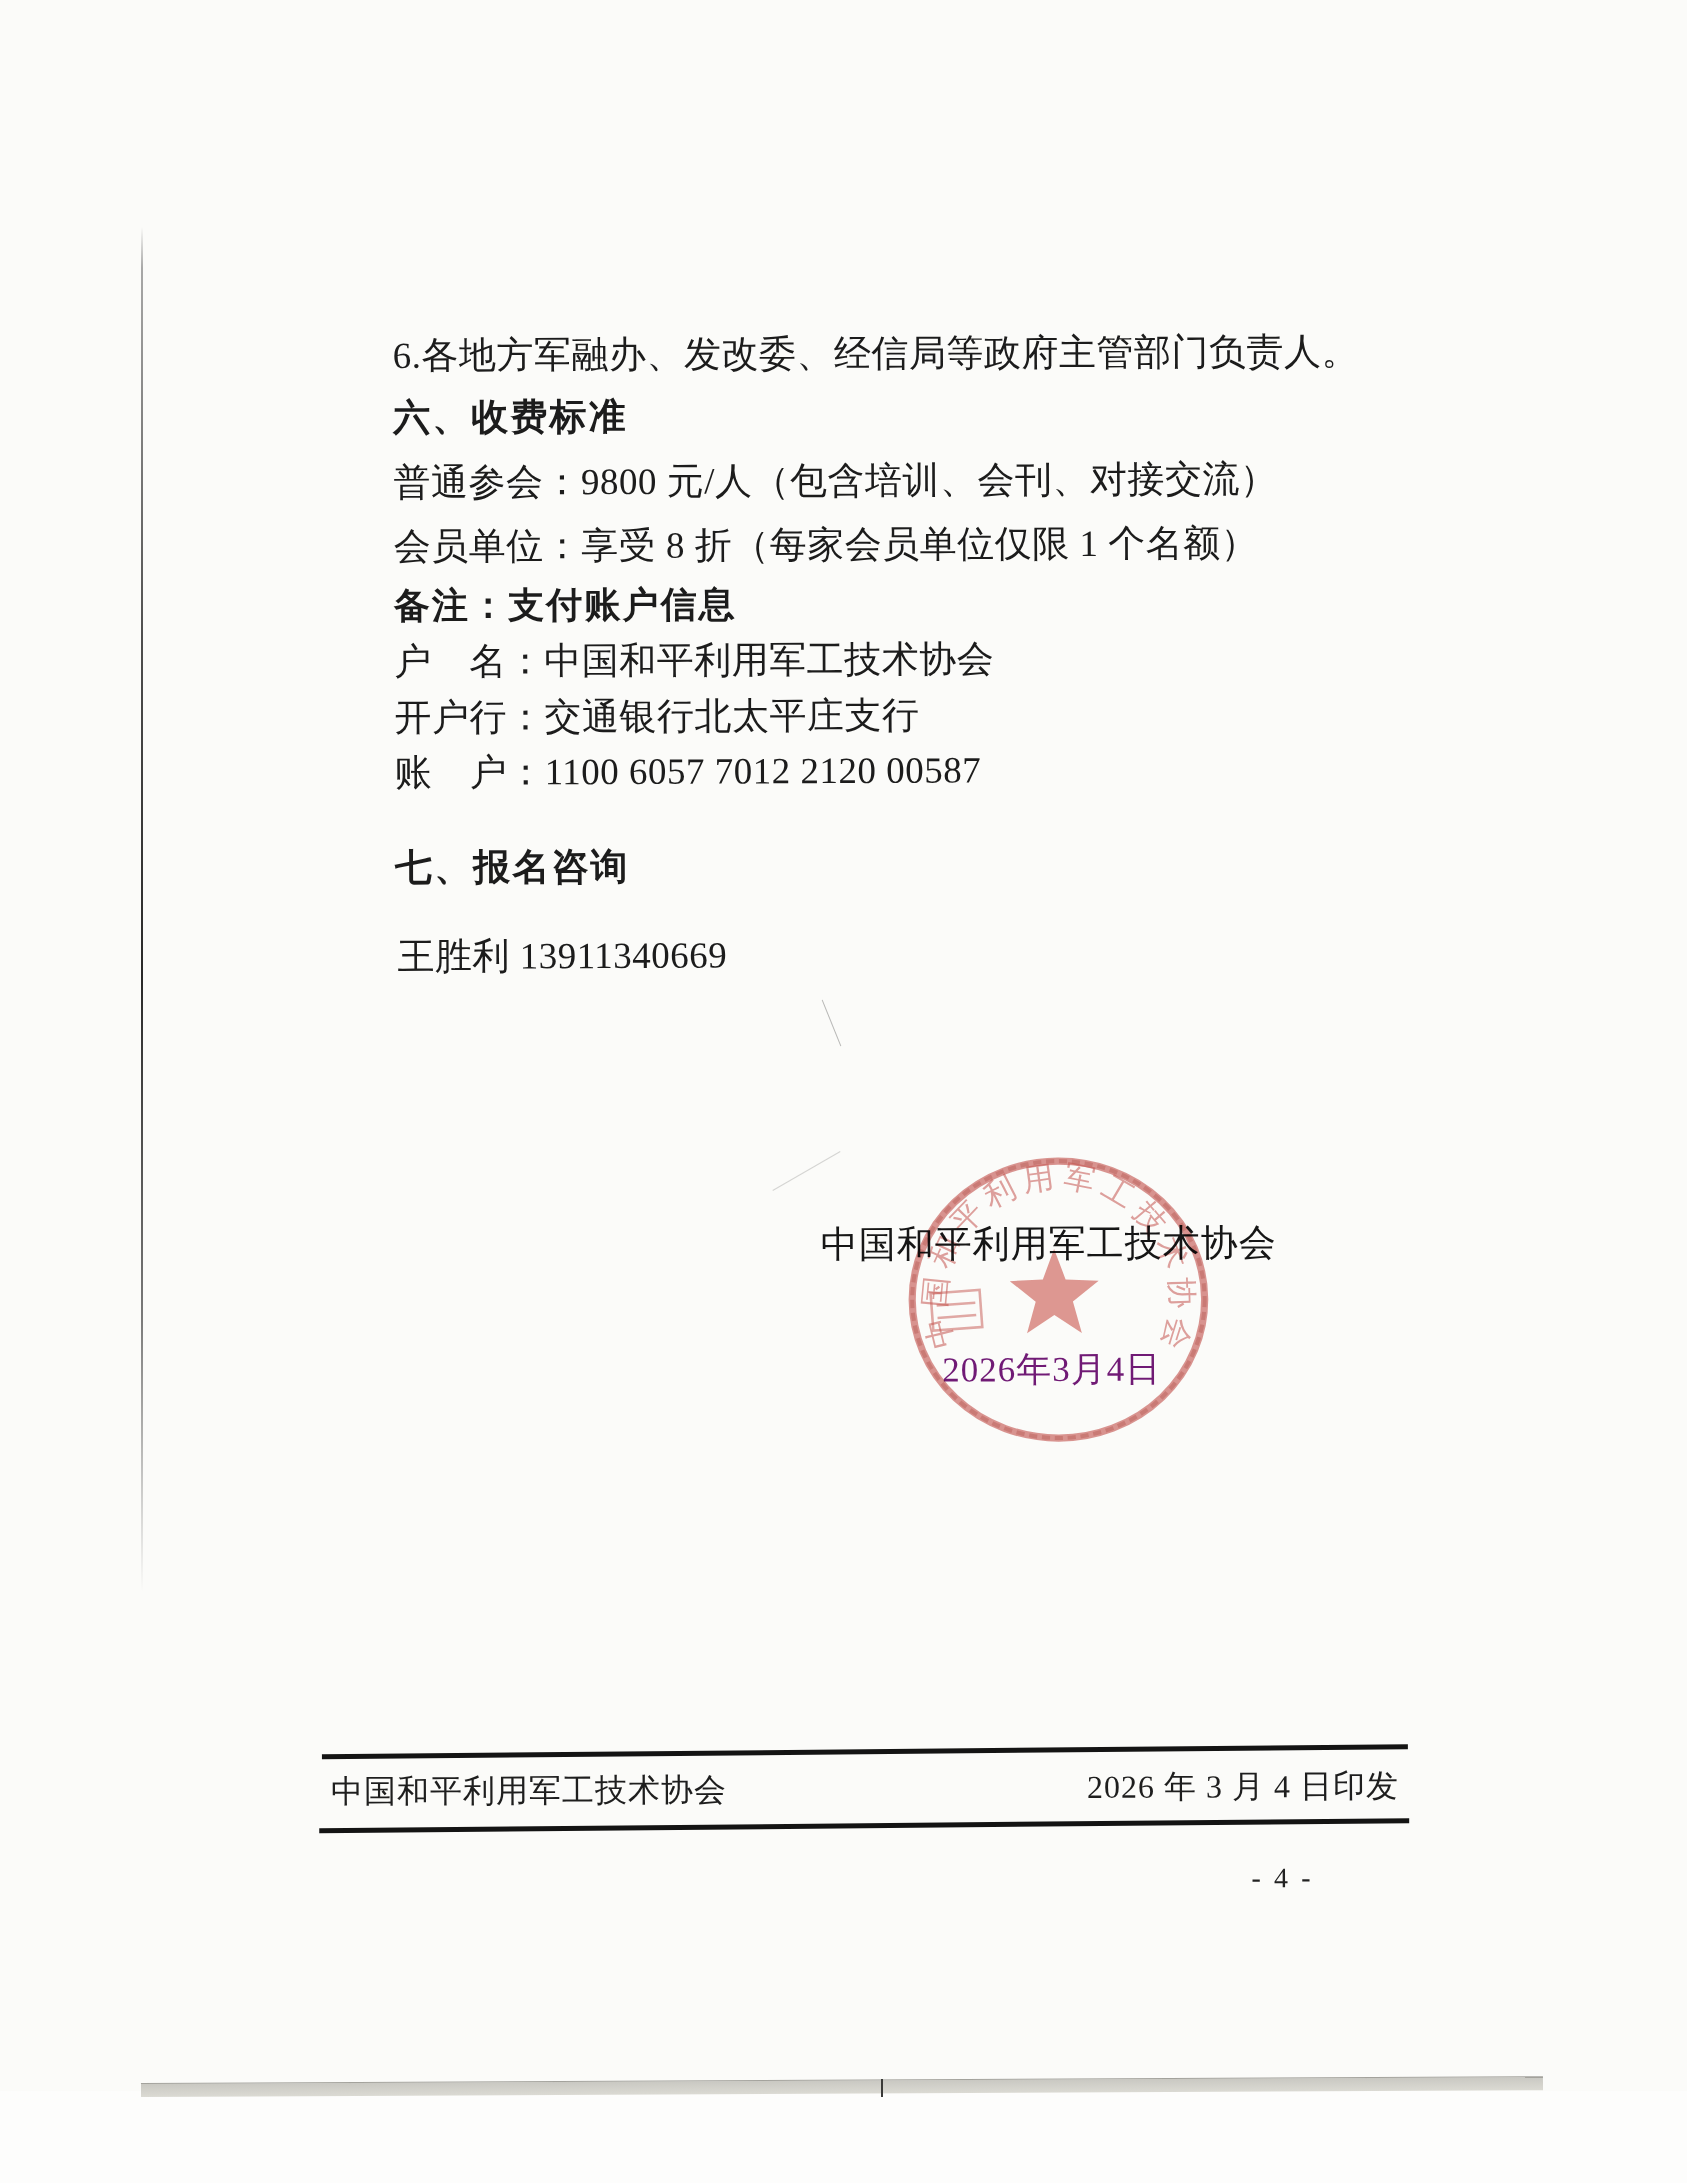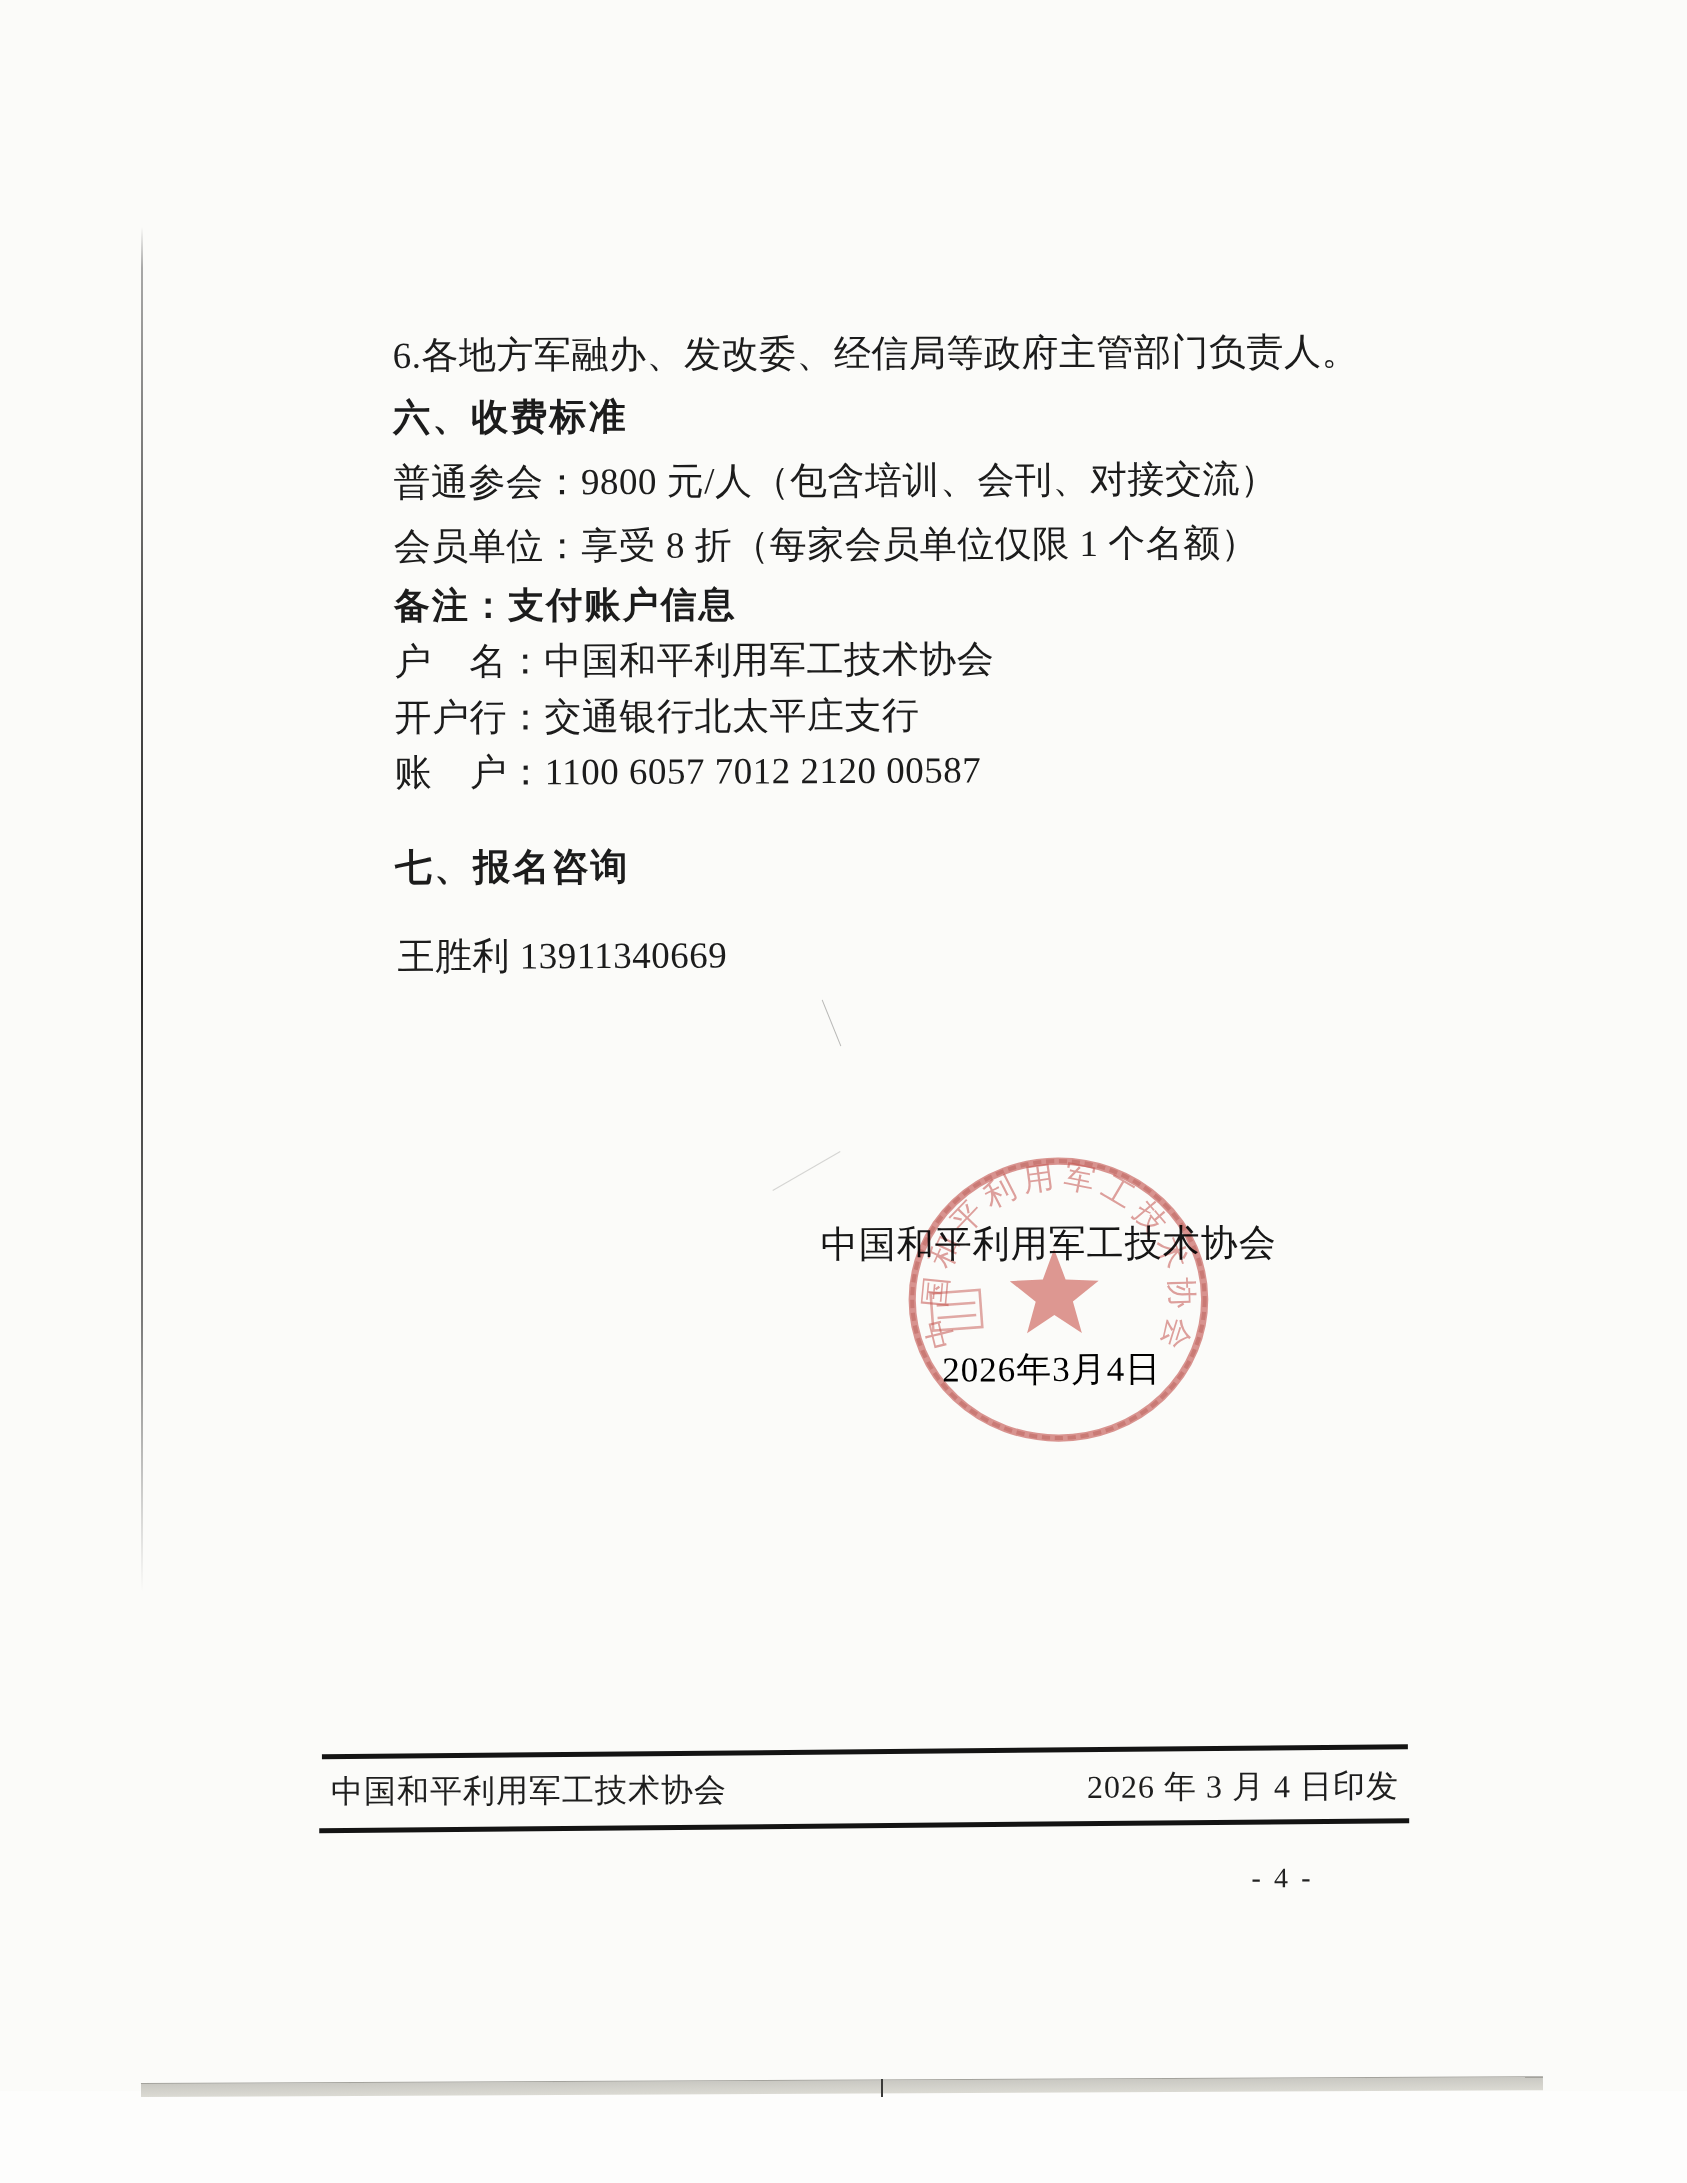--- a/index.html
+++ b/index.html
@@ -57,21 +57,21 @@
     position:absolute;background:#9a9a98;opacity:.7;
   }
   .scratch1{left:831px;top:998px;width:1px;height:50px;transform:rotate(-22deg);}
   .scratch2{left:806px;top:1132px;width:1px;height:78px;transform:rotate(60deg);opacity:.4;}
 
   .stamp-wrap{
     position:absolute;left:892px;top:1130px;width:331px;height:341px;
     mix-blend-mode:multiply;opacity:.92;
   }
   .sig-org{font-size:37px;letter-spacing:1px;color:#161616;}
-  .sig-date{font-size:35px;letter-spacing:1px;color:#000000;}
+  .sig-date{font-size:35px;letter-spacing:1px;color:#701a75;}
   .footer-text{font-size:32px;letter-spacing:1px;color:#1e1e1e;}
   .page-num{font-size:28px;letter-spacing:3.1px;color:#222;}
 </style>
 </head>
 <body>
 
 <div class="page">
 
   <div class="left-edge"></div>
   <div class="bottom-band"></div>

